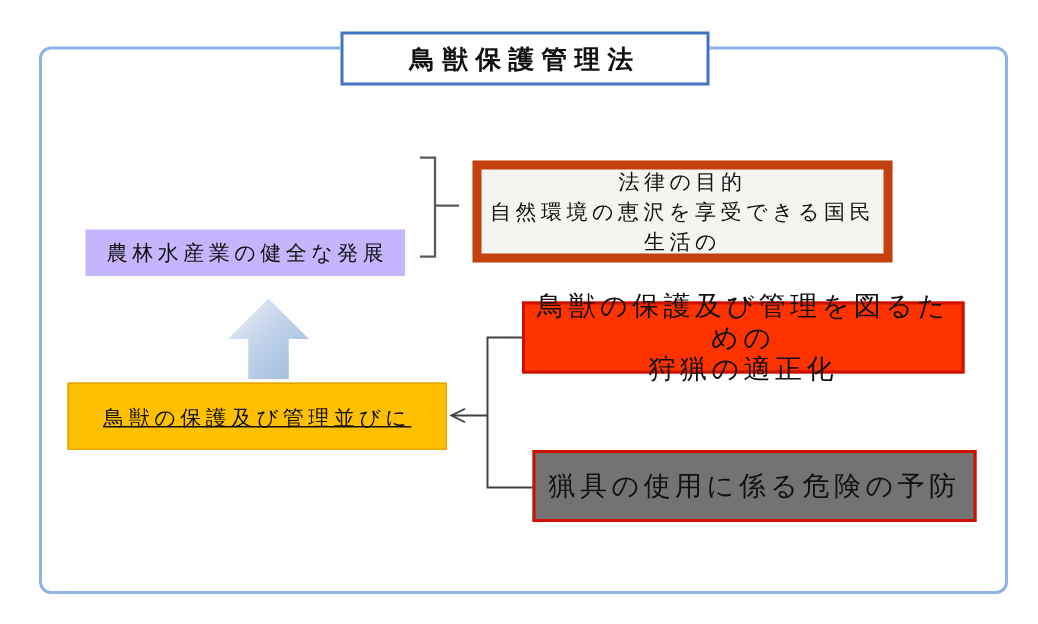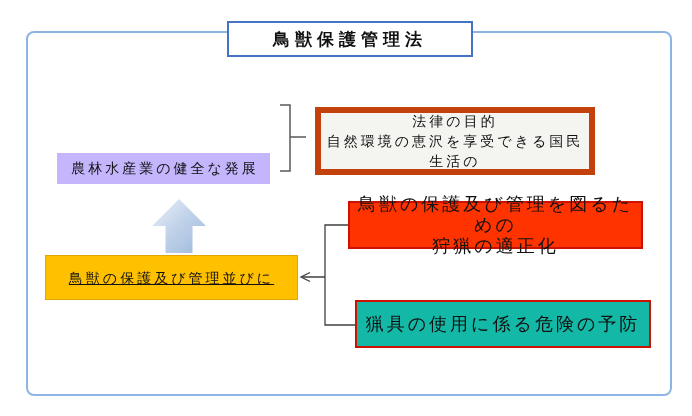--- a/index.html
+++ b/index.html
@@ -77,21 +77,21 @@
 
   <div class="measure-box" style="background-color: rgb(255, 192, 0); text-decoration: underline;">
     <div>鳥獣の保護及び管理並びに</div>
   </div>
 
   <div class="action-box action-1" style="background-color: rgb(255, 51, 0);">
     <div>鳥獣の保護及び管理を図るための</div>
     <div>狩猟の適正化</div>
   </div>
 
-  <div class="action-box action-2" style="background-color: #14b8a6;">
+  <div class="action-box action-2" style="background-color: #737373;">
     <div>猟具の使用に係る危険の予防</div>
   </div>
 
   <svg class="overlay" viewBox="0 0 692 416" xmlns="http://www.w3.org/2000/svg">
 
     <path d="M280,105 L290,105 L290,171 L280,171 M290,137 L306,137" fill="none" stroke="#595959" stroke-width="1.5"></path>
 
     <path d="M348,225 L325,225 L325,325 L355,325 M325,277 L302,277" fill="none" stroke="#404040" stroke-width="1.3"></path>
     <path d="M310,272.5 L301,277 L310,281.5" fill="none" stroke="#404040" stroke-width="1.3"></path>
   </svg>

